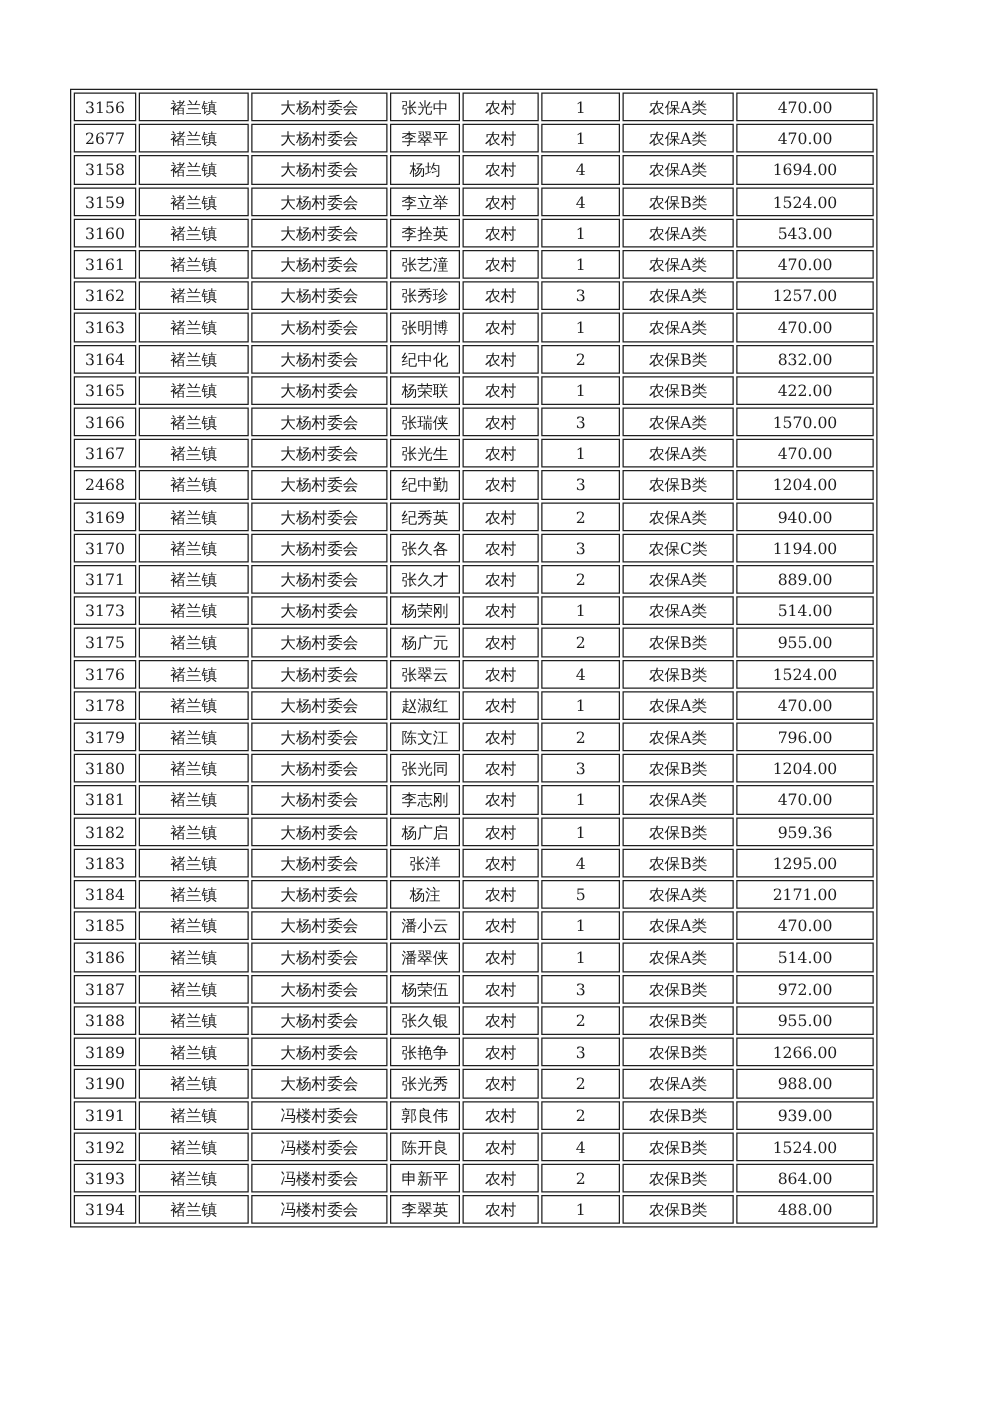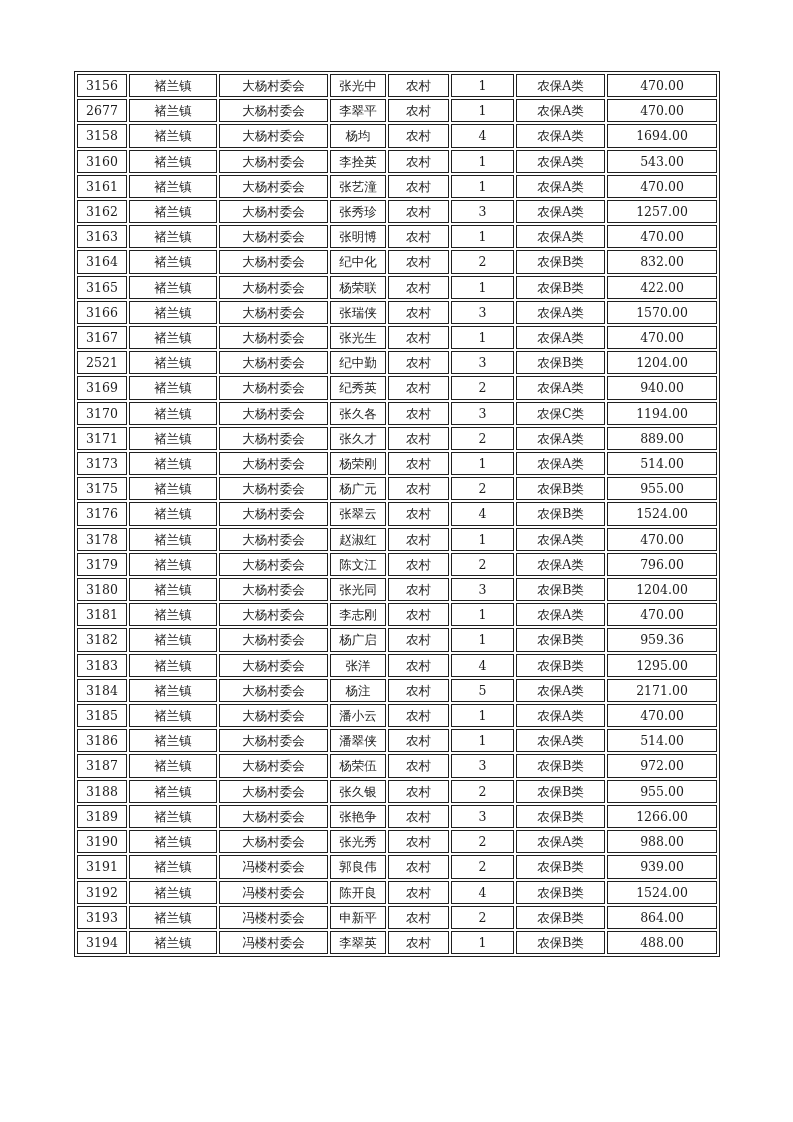--- a/index.html
+++ b/index.html
@@ -10,21 +10,21 @@
   .page {
     position: relative;
     width: 793px;
     height: 1122px;
     background: #ffffff;
     overflow: hidden;
     font-family: "DejaVu Serif", "Liberation Serif", serif;
   }
   table.grid {
     position: absolute;
-    left: 74px;
+    left: 56px;
     top: 71px;
     width: 646px;
     table-layout: fixed;
     border-collapse: separate;
     border-spacing: 2px;
     border: 1px solid #1f1f1f;
     background: #ffffff;
   }
   table.grid td {
     box-sizing: border-box;
@@ -80,20 +80,30 @@
           <td>3158</td>
           <td>褚兰镇</td>
           <td>大杨村委会</td>
           <td>杨均</td>
           <td>农村</td>
           <td>4</td>
           <td>农保A类</td>
           <td>1694.00</td>
         </tr>
         <tr>
+          <td>3159</td>
+          <td>褚兰镇</td>
+          <td>大杨村委会</td>
+          <td>李立举</td>
+          <td>农村</td>
+          <td>4</td>
+          <td>农保B类</td>
+          <td>1524.00</td>
+        </tr>
+        <tr>
           <td>3160</td>
           <td>褚兰镇</td>
           <td>大杨村委会</td>
           <td>李拴英</td>
           <td>农村</td>
           <td>1</td>
           <td>农保A类</td>
           <td>543.00</td>
         </tr>
         <tr>
@@ -160,21 +170,21 @@
           <td>3167</td>
           <td>褚兰镇</td>
           <td>大杨村委会</td>
           <td>张光生</td>
           <td>农村</td>
           <td>1</td>
           <td>农保A类</td>
           <td>470.00</td>
         </tr>
         <tr>
-          <td>2521</td>
+          <td>2468</td>
           <td>褚兰镇</td>
           <td>大杨村委会</td>
           <td>纪中勤</td>
           <td>农村</td>
           <td>3</td>
           <td>农保B类</td>
           <td>1204.00</td>
         </tr>
         <tr>
           <td>3169</td>

